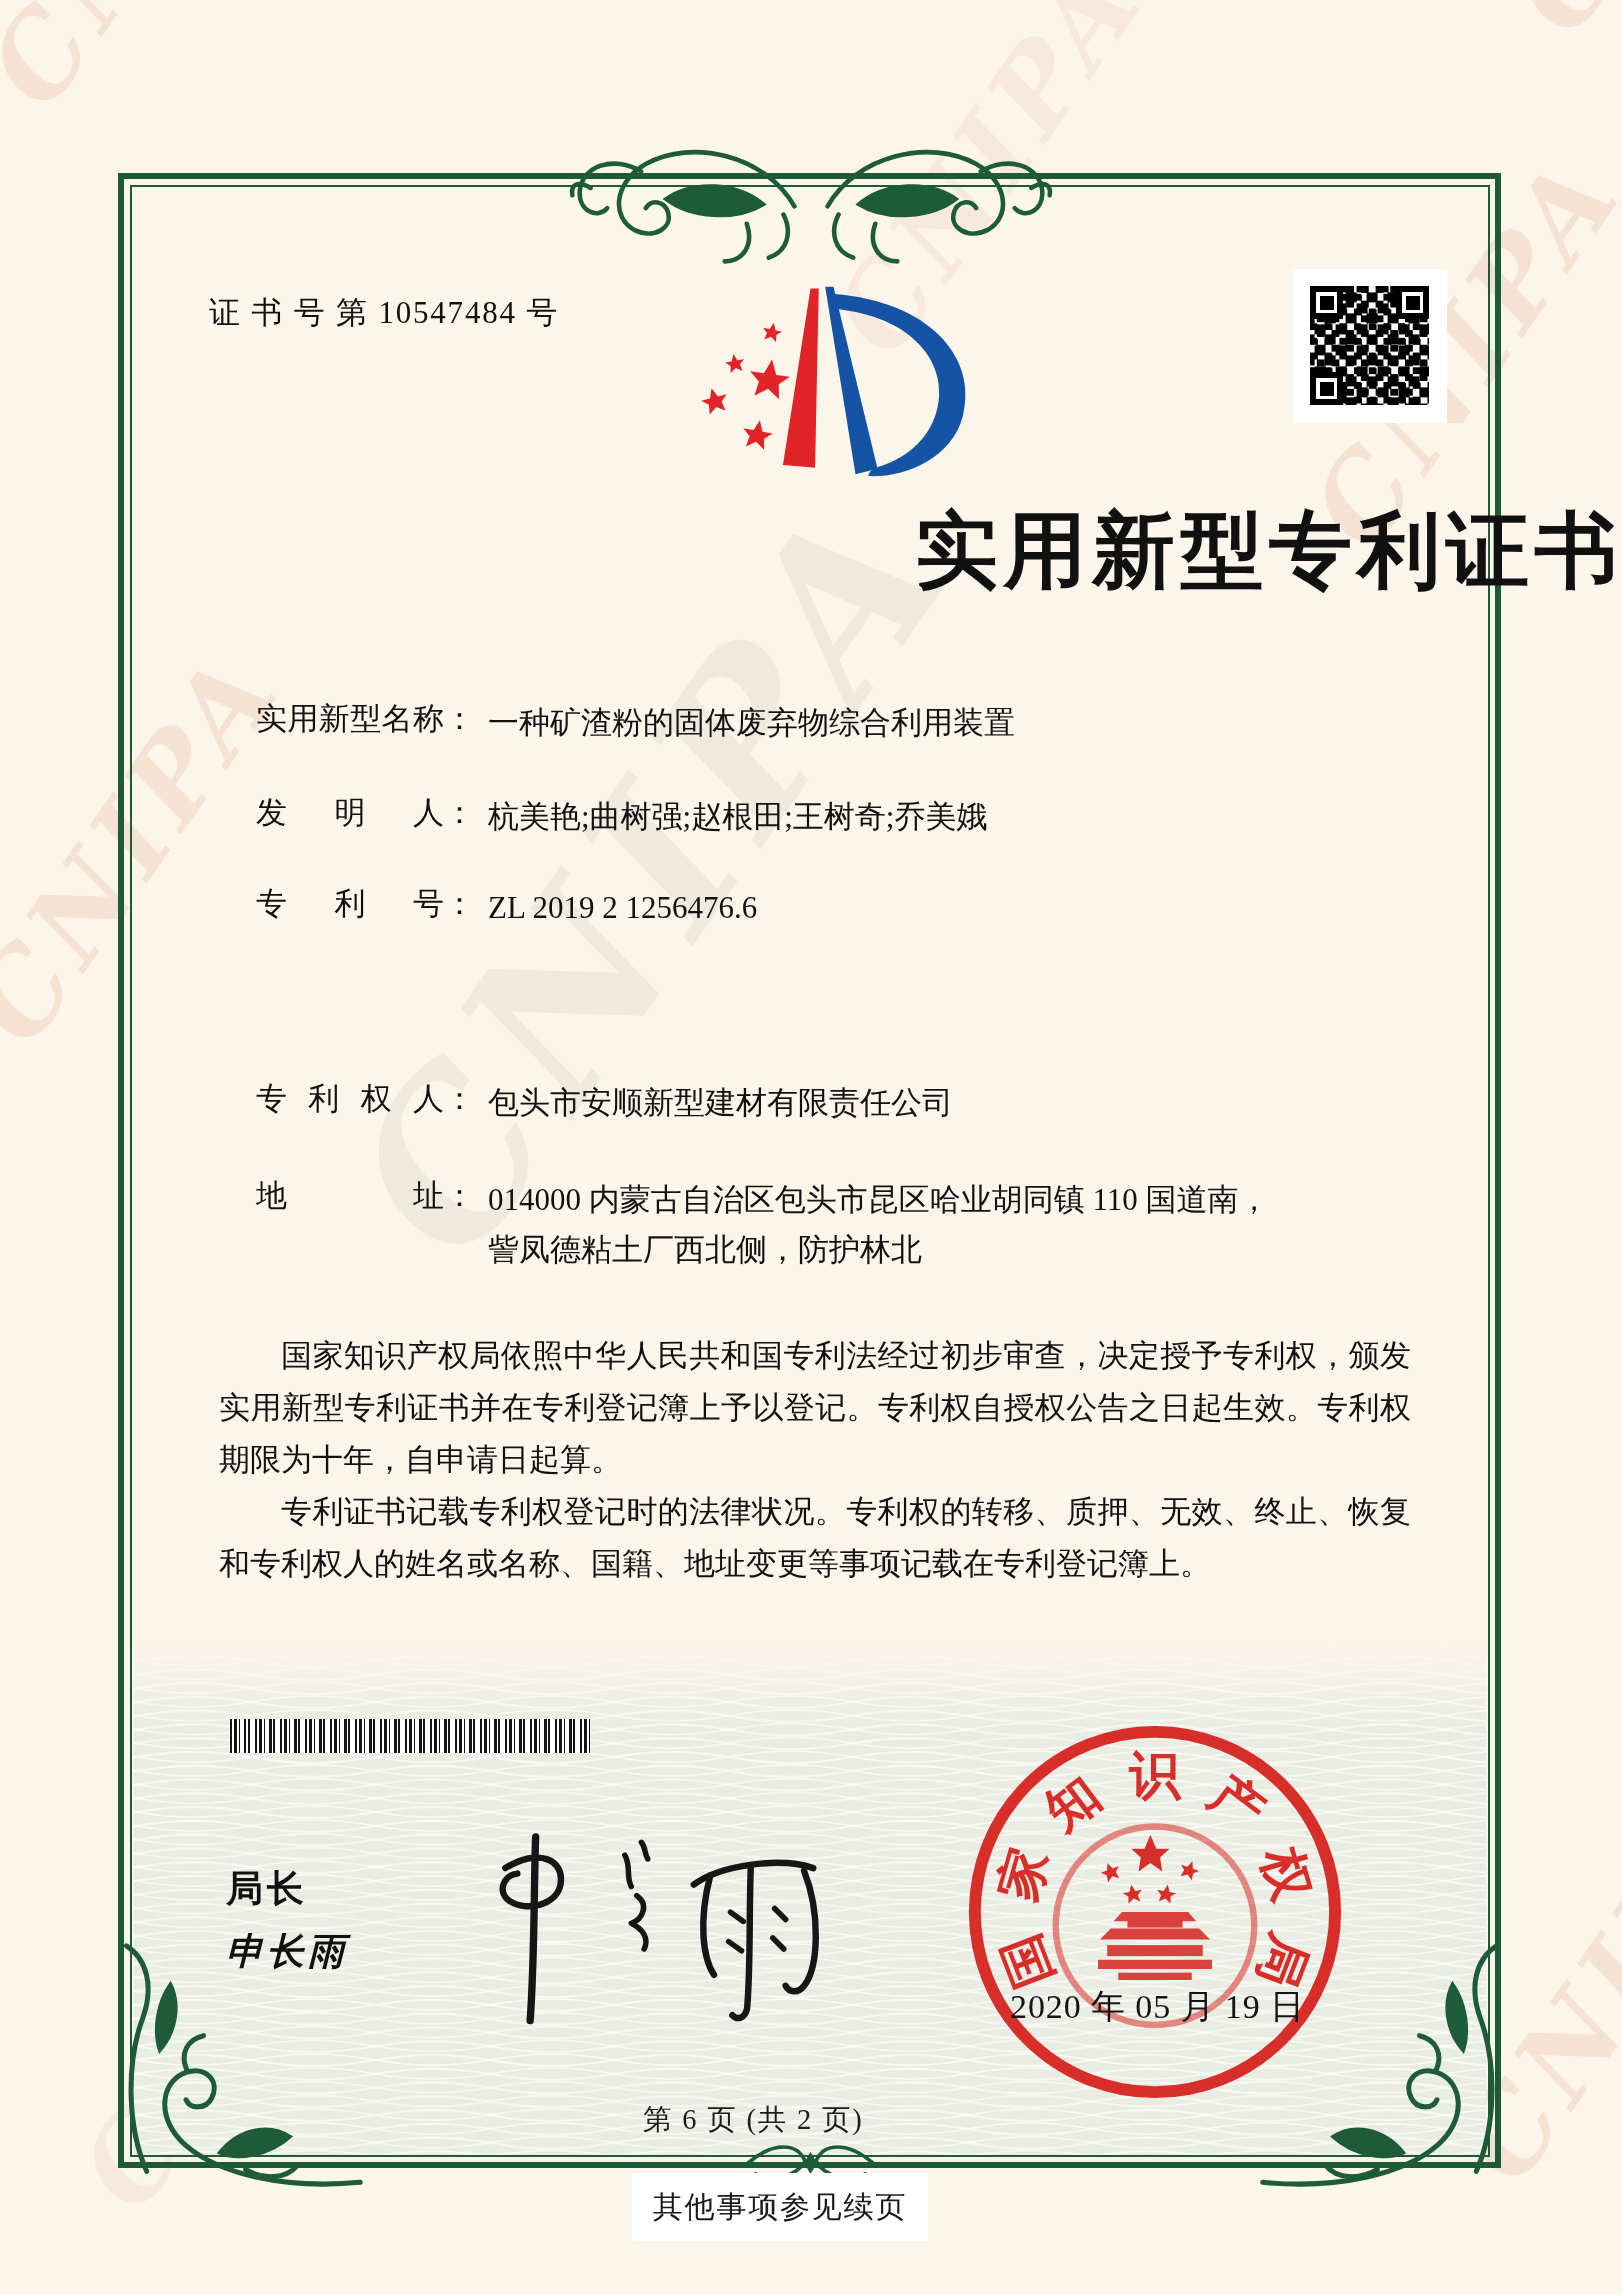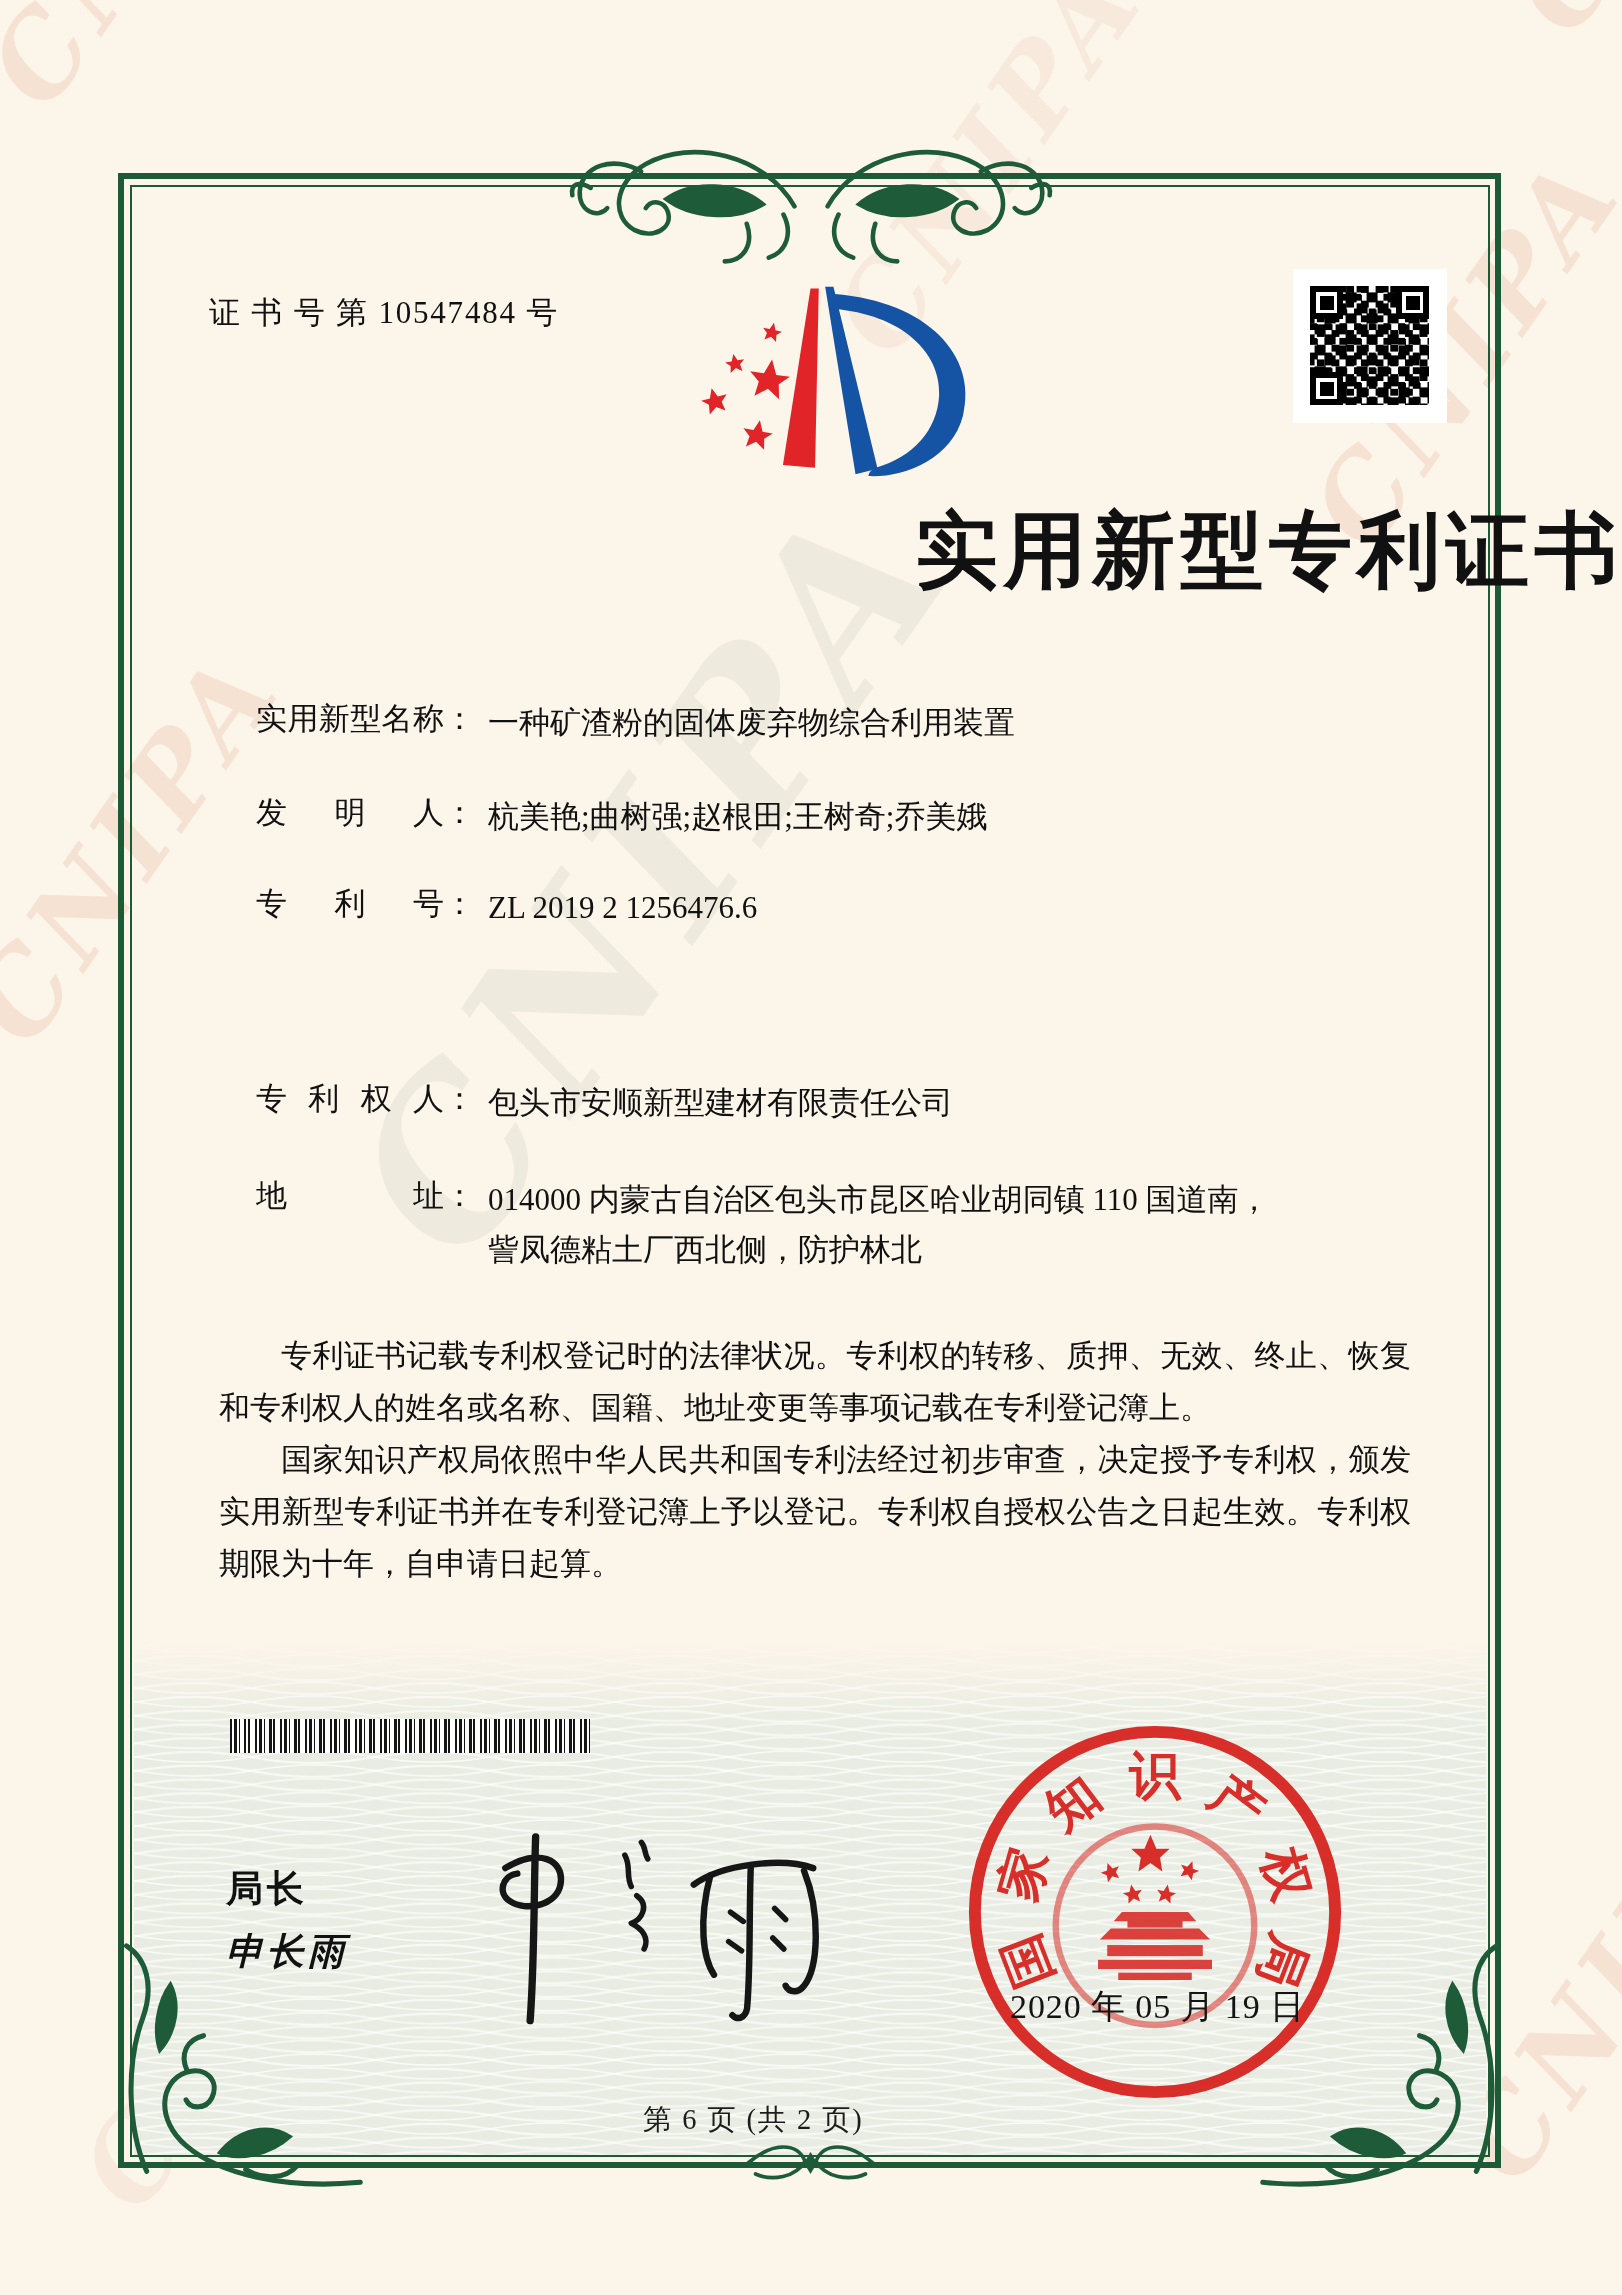--- a/index.html
+++ b/index.html
@@ -199,22 +199,22 @@
   </div>
   <div class="field-row" style="top:1078px">
     <span class="flabel">专利权人</span><span class="colon">：</span><span class="fvalue">包头市安顺新型建材有限责任公司</span>
   </div>
   <div class="field-row" style="top:1175px">
     <span class="flabel">地址</span><span class="colon">：</span><span class="fvalue">014000 内蒙古自治区包头市昆区哈业胡同镇 110 国道南，
 訾凤德粘土厂西北侧，防护林北</span>
   </div>
 
   <div class="body-text">
+    <p>国家知识产权局依照中华人民共和国专利法经过初步审查，决定授予专利权，颁发实用新型专利证书并在专利登记簿上予以登记。专利权自授权公告之日起生效。专利权期限为十年，自申请日起算。</p>
     <p>专利证书记载专利权登记时的法律状况。专利权的转移、质押、无效、终止、恢复和专利权人的姓名或名称、国籍、地址变更等事项记载在专利登记簿上。</p>
-    <p>国家知识产权局依照中华人民共和国专利法经过初步审查，决定授予专利权，颁发实用新型专利证书并在专利登记簿上予以登记。专利权自授权公告之日起生效。专利权期限为十年，自申请日起算。</p>
   </div>
 
   <div class="barcode"></div>
 
   <div class="issuer-title">局长</div>
   <div class="issuer-name">申长雨</div>
 
   <svg class="signature" viewBox="0 0 470 230">
     <g stroke="#161616" fill="none" stroke-width="7" stroke-linecap="round" stroke-linejoin="round">
       <path d="M95,52 C130,30 160,42 155,70 C151,92 118,100 100,88 C86,79 92,60 108,58"></path>
@@ -260,15 +260,18 @@
         <path d="M150,240 L270,240 L258,228 L162,228 Z"></path>
         <rect x="158" y="246" width="104" height="12"></rect>
         <rect x="148" y="262" width="124" height="10"></rect>
         <rect x="170" y="276" width="80" height="8"></rect>
       </g>
     </g>
   </svg>
   <div class="seal-date">2020 年 05 月 19 日</div>
 
   <div class="page-num">第 6 页 (共 2 页)</div>
+  <div class="note-box">
+    <span>其他事项参见续页</span>
+  </div>
 
 </div>
 
 
 </body></html>

